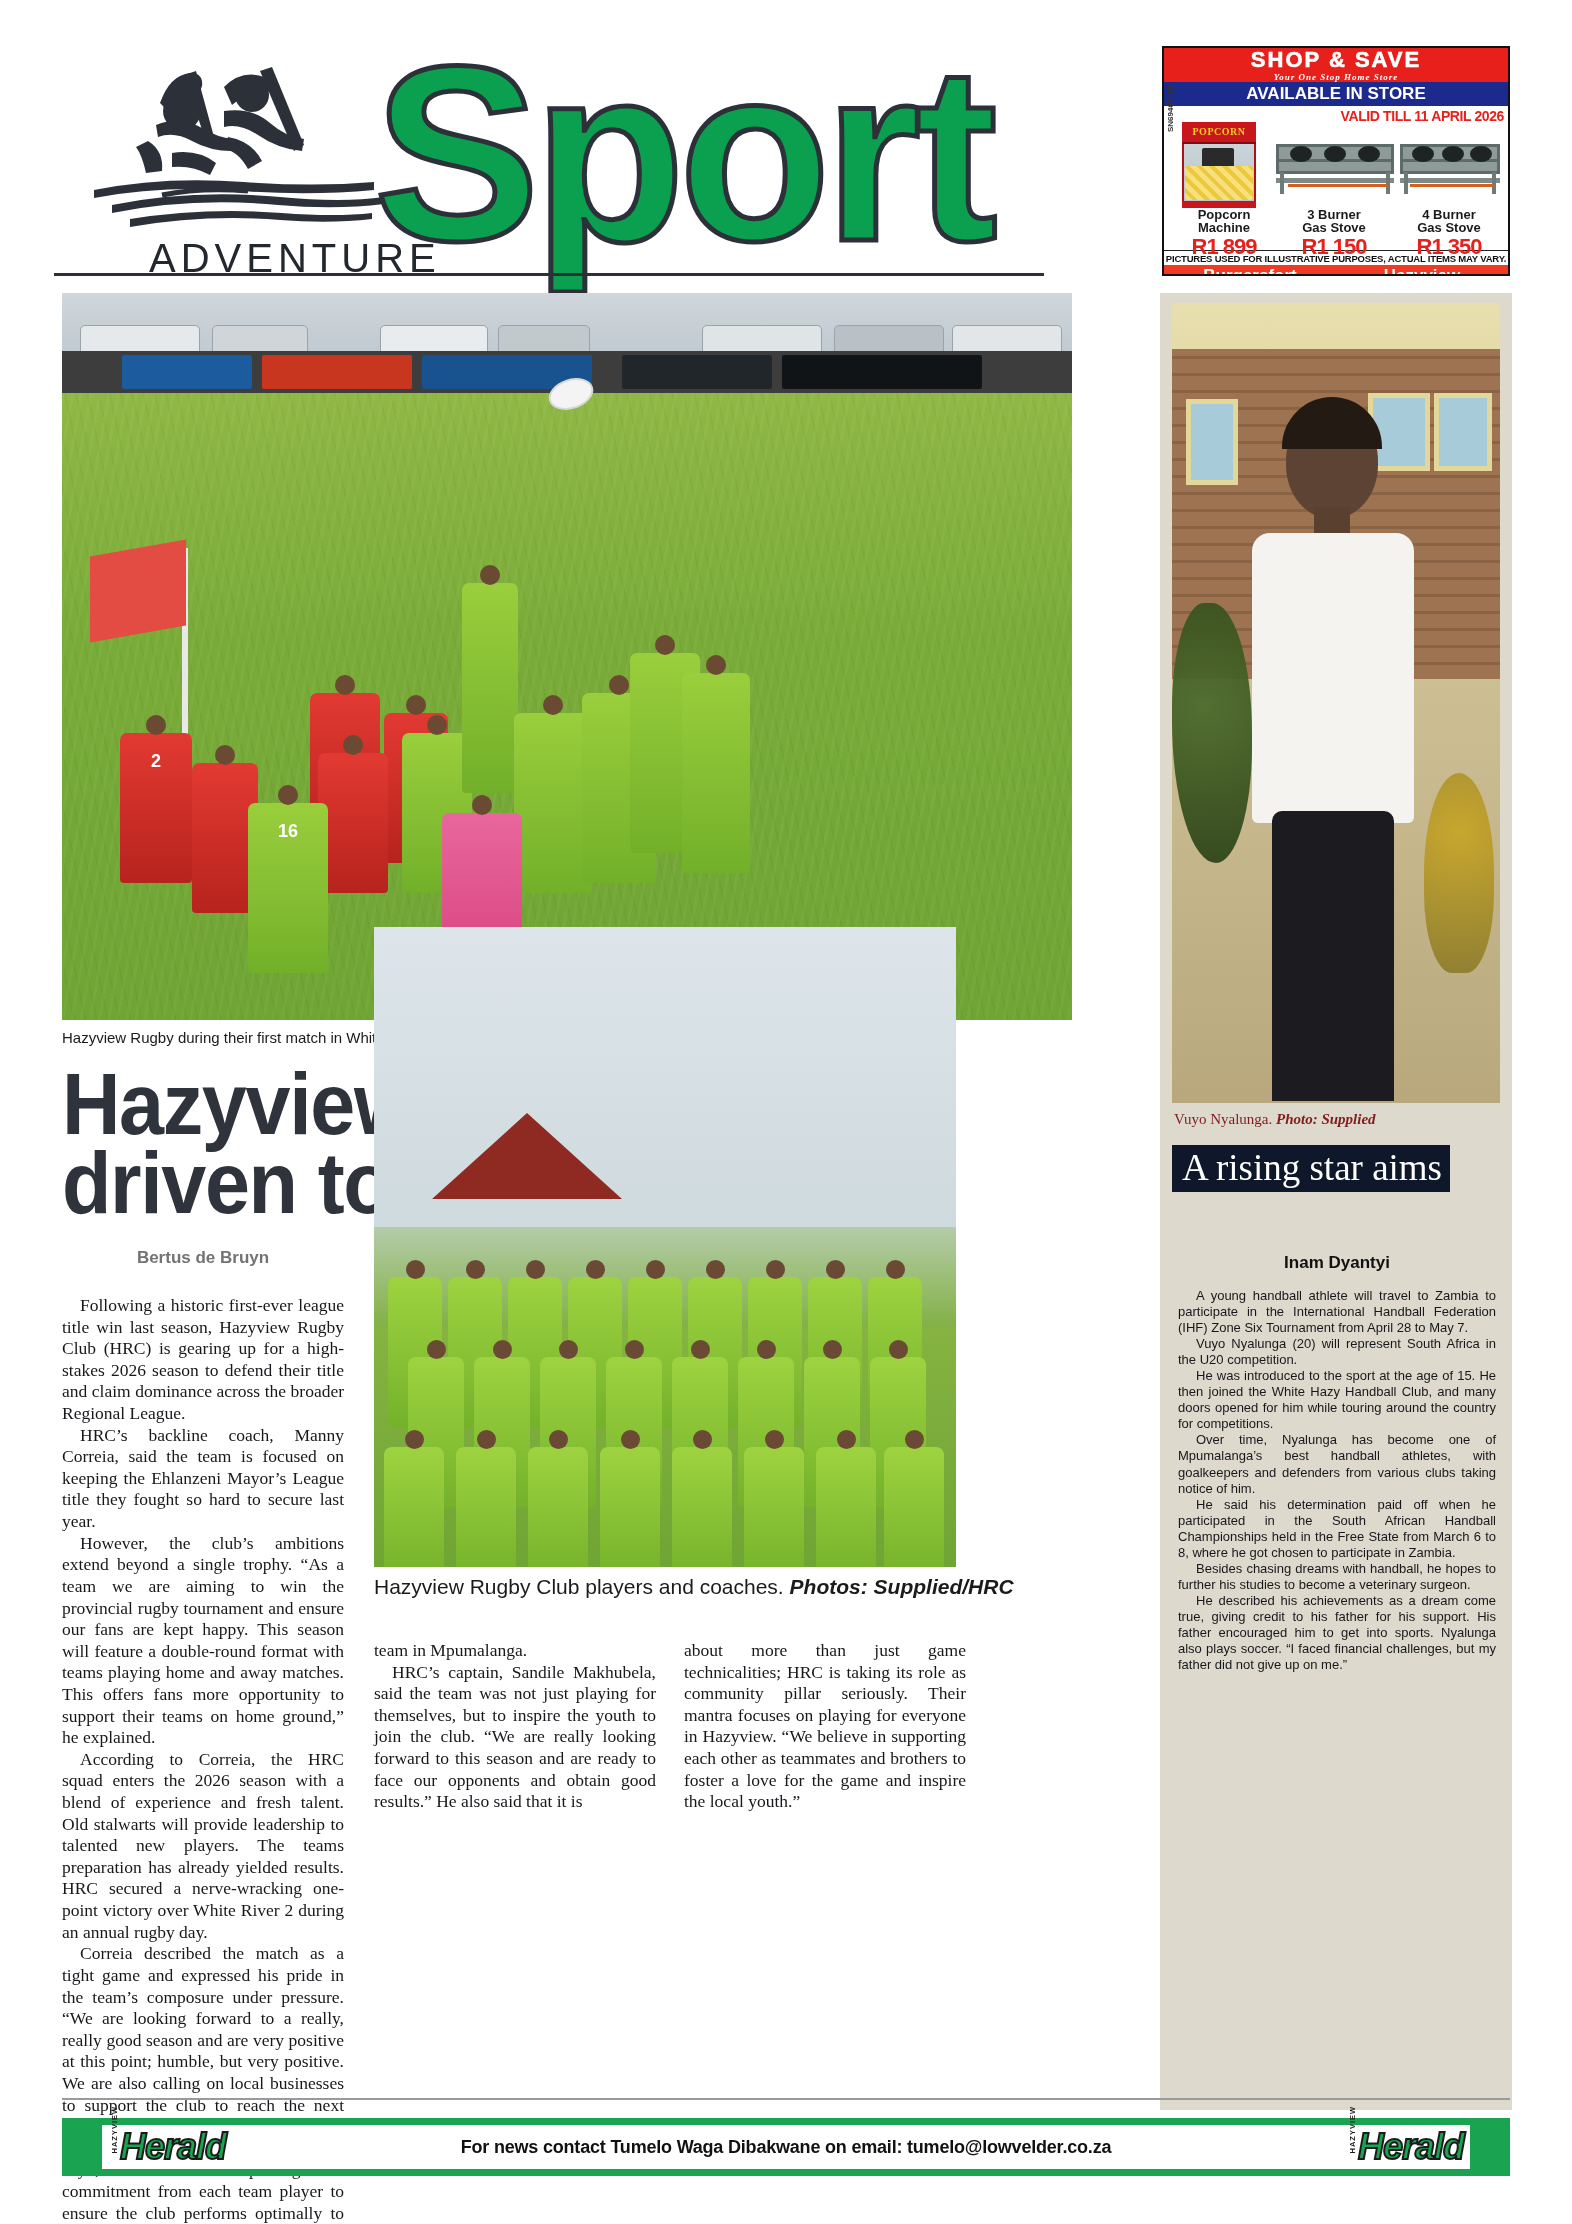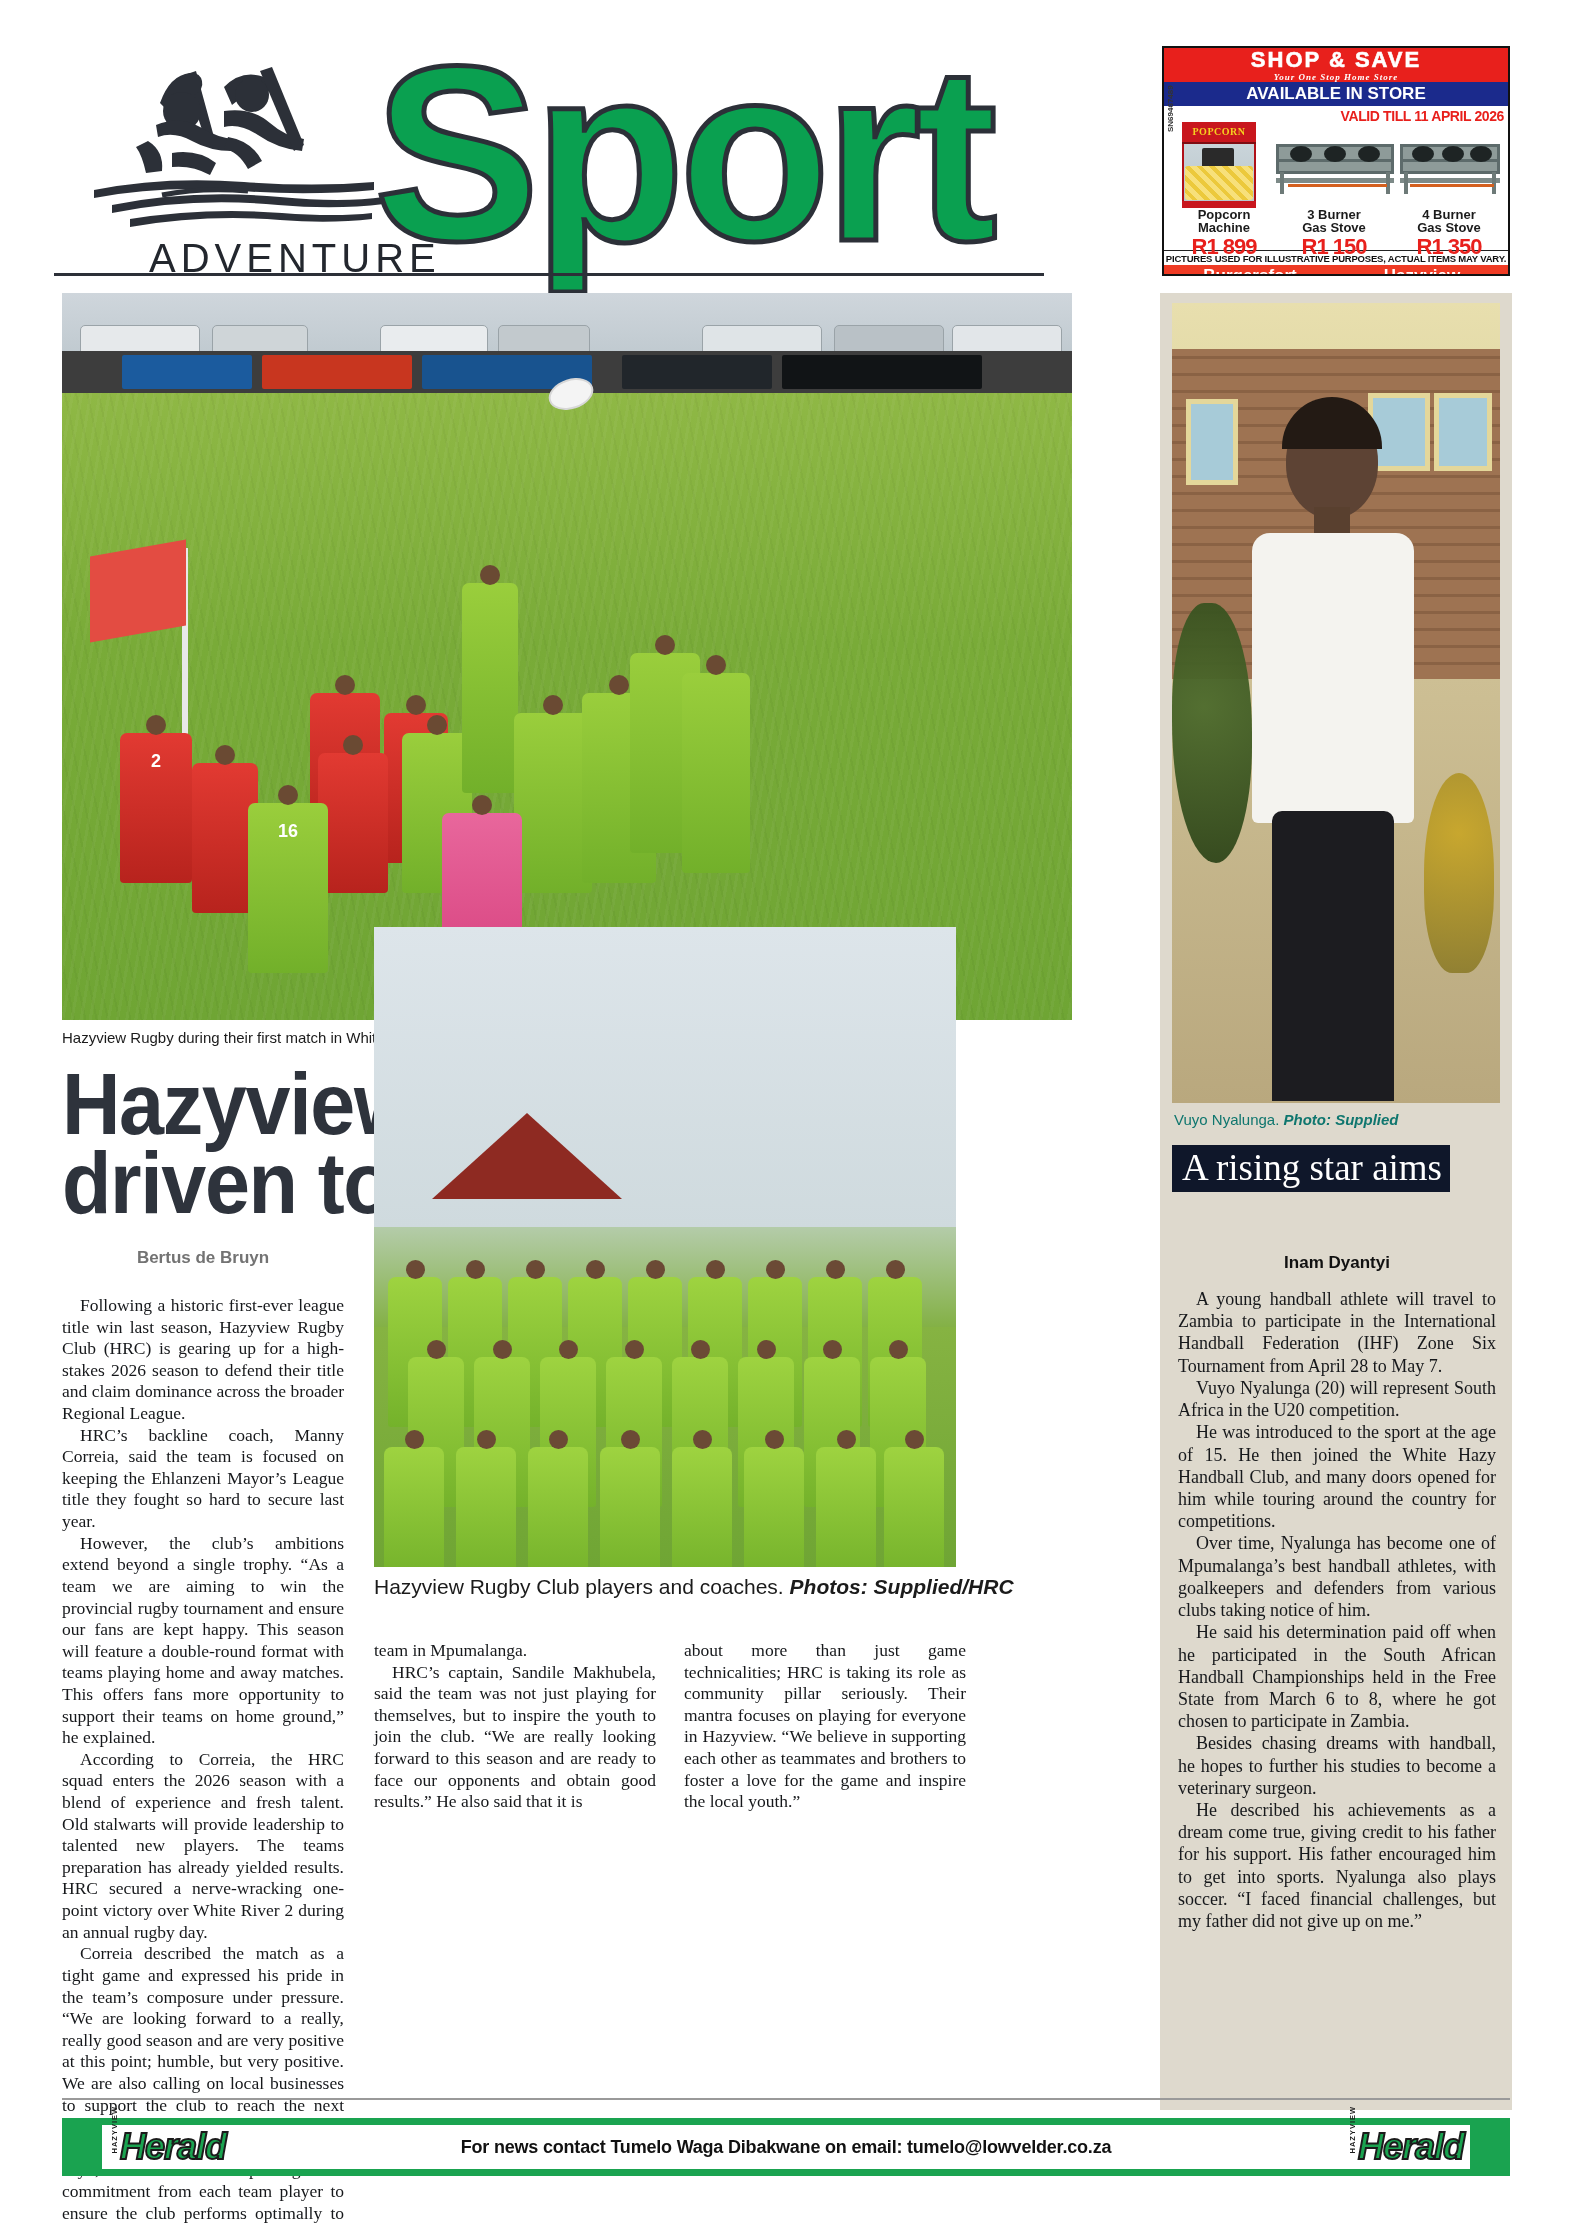--- a/index.html
+++ b/index.html
@@ -187,37 +187,37 @@
   .sp-head { position:absolute; left:40px; top:0; width:92px; height:112px; border-radius:46px/54px; background:#5d4334;}
   .sp-hair { position:absolute; left:36px; top:-10px; width:100px; height:52px; border-radius:50px 50px 0 0; background:#231a14;}
   .sp-neck { position:absolute; left:68px; top:100px; width:36px; height:34px; background:#59402f;}
   .sp-shirt { position:absolute; left:6px; top:126px; width:162px; height:290px; background:#f4f3ef; border-radius:18px 18px 6px 6px;}
   .sp-pants { position:absolute; left:26px; top:404px; width:122px; height:290px; background:#1c1c20; border-radius:10px 10px 0 0;}
   .sp-bush { position:absolute; left:0; top:300px; width:80px; height:260px; background:radial-gradient(circle at 40% 40%,#4d6b2c,#2e4419); border-radius:40% 50% 45% 55%; opacity:.95;}
   .sp-flower { position:absolute; right:6px; top:470px; width:70px; height:200px; background:radial-gradient(circle at 50% 30%,#c8a524,#8a7a2a); border-radius:50% 50% 40% 40%; opacity:.9;}
 
   .side-cap {
     position:absolute; left:14px; top:818px; width:330px;
-    font-family:Liberation Sans, sans-serif; font-size:15px; color:#0f766e;
+    font-family:Liberation Serif, serif; font-size:15px; color:#7f1d1d;
   }
   .side-cap b { font-style:italic; }
 
   .side-head { position:absolute; left:12px; top:852px; width:330px; }
   .side-head-line {
     display:inline-block; background:#0f172a; color:#fff;
     font-family:Liberation Serif, serif; font-weight:300; font-size:37px;
     line-height:1.26; padding:0 8px 0 10px; white-space:nowrap;
   }
   .side-byline {
     position:absolute; left:12px; top:960px; width:330px; text-align:center;
     font-family:"Liberation Sans", sans-serif; font-weight:bold; font-size:17px; color:#111;
   }
   .side-body {
     position:absolute; left:18px; top:995px; width:318px;
-    font-family:Liberation Serif, serif; font-size:18px; line-height:1.235;
+    font-family:Liberation Sans, sans-serif; font-size:13px; line-height:1.235;
     color:#16181b; text-align:justify;
   }
   .side-body p { margin:0; text-indent:18px; }
 
   
   .footer {
     position:absolute; left:62px; top:2118px; width:1448px; height:58px;
     background:#1aa350; display:flex; align-items:center;
   }
   .footer-inner {

